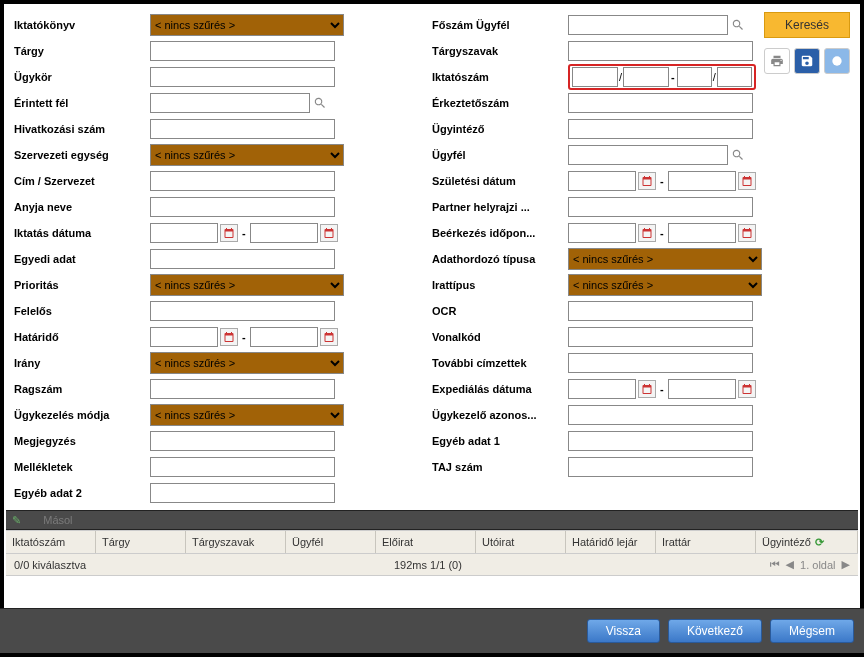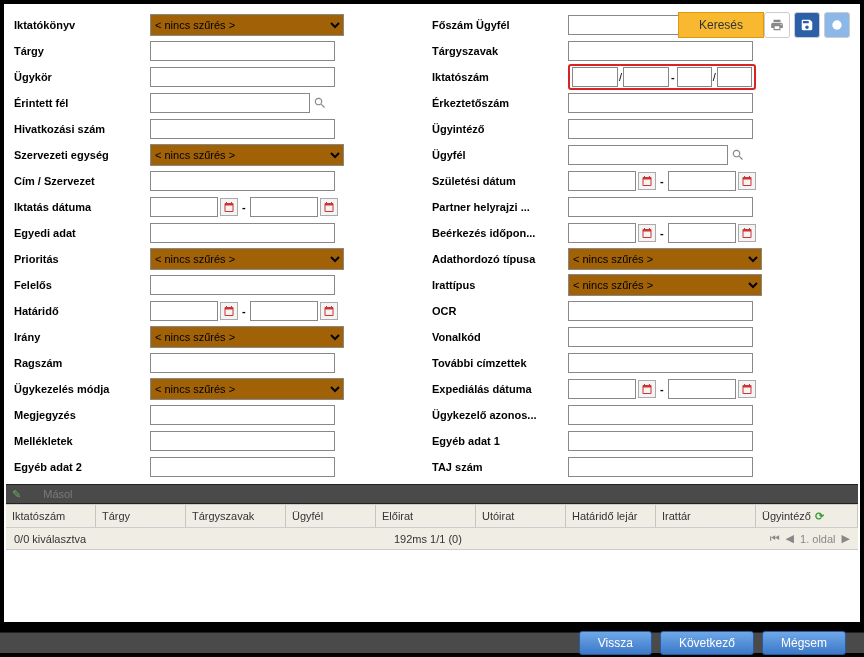--- a/index.html
+++ b/index.html
@@ -14,39 +14,39 @@
 .field { flex: 1; display: flex; align-items: center; gap: 2px; }
 input.tx { border: 1px solid #888; height: 20px; padding: 0 3px; font-size: 11px; width: 160px; }
 input.tx.w180 { width: 185px; }
 input.tx.sm { width: 68px; }
 input.tx.xs { width: 46px; }
 select.sel { border: 1px solid #888; height: 22px; font-size: 11px; width: 194px; background: #a16207; }
 .lookup-icon { width: 16px; height: 16px; display: inline-flex; align-items: center; justify-content: center; cursor: pointer; }
 .cal-icon { width: 18px; height: 18px; display: inline-flex; align-items: center; justify-content: center; border: 1px solid #aaa; background: #f4f4f4; cursor: pointer; }
 .dash { margin: 0 2px; font-weight: bold; }
 .slash { margin: 0 1px; }
-.topright { position: absolute; top: 8px; right: 10px; display: flex; flex-direction: row; align-items: flex-end; gap: 0; }
+.topright { position: absolute; top: 8px; right: 10px; display: flex; flex-direction: column; align-items: flex-end; gap: 10px; }
 .search-btn { background: #f8b830; border: 1px solid #d99a10; color: #333; padding: 5px 20px; cursor: pointer; font-size: 12px; }
 .icon-row { display: flex; gap: 4px; }
 .ibtn { width: 26px; height: 26px; border: 1px solid #ccc; border-radius: 3px; display: flex; align-items: center; justify-content: center; cursor: pointer; }
 .ibtn.save { background: #2b5fa8; }
 .ibtn.save svg { fill: #fff; }
 .ibtn.sun { background: #8bb8e8; }
 .ibtn.printer { background: #fff; }
 .highlight-box { border: 2px solid #d62424; border-radius: 3px; padding: 1px 2px; display: inline-flex; align-items: center; }
 .grid-wrap { margin: 0 2px; }
 .grid-toolbar { background: #4a4a4a; border-top: 1px solid #222; border-bottom: 1px solid #222; height: 20px; display: flex; align-items: center; padding: 0 6px; color: #9a9a9a; font-size: 11px; }
 .grid-toolbar .disabled-action { opacity: 0.6; margin-left: 22px; }
 .grid-header { background: #f0ede5; height: 24px; display: flex; border-bottom: 1px solid #ccc; border-top: 1px solid #ccc; }
 .gh { border-right: 1px solid #c8c5bd; padding: 4px 6px; font-size: 11px; color: #333; display: flex; align-items: center; gap: 4px; }
 .grid-body { height: 60px; display: flex; align-items: center; justify-content: center; color: #888; font-size: 11px; border-bottom: 1px solid #ccc; }
 .grid-footer { height: 22px; background: #f0ede5; display: flex; align-items: center; padding: 0 8px; font-size: 11px; color: #333; border-bottom: 1px solid #ccc; }
 .grid-footer .center { flex: 1; text-align: center; }
 .grid-footer .pager { display: flex; align-items: center; gap: 6px; color: #888; }
-.bottom-bar { position: absolute; bottom: 4px; left: 0; right: 0; height: 21px; background: #4a4a4a; border-top: 1px solid #222; display: flex; align-items: center; justify-content: flex-end; padding-right: 18px; gap: 8px; }
+.bottom-bar { position: absolute; bottom: 4px; left: 0; right: 0; height: 45px; background: #4a4a4a; border-top: 1px solid #222; display: flex; align-items: center; justify-content: flex-end; padding-right: 10px; gap: 8px; }
 .bbtn { background: linear-gradient(#6fa8e8, #3b78c8); border: 1px solid #2a5a9a; color: #fff; padding: 4px 18px; border-radius: 3px; cursor: pointer; font-size: 12px; }
 .refresh-icn { color: #3a9a3a; font-weight: bold; }
 </style>
 </head>
 <body>
 
 <div class="main-panel">
 
   <div class="topright">
     <button class="search-btn">Keresés</button>
@@ -113,20 +113,26 @@
             <select class="sel"><option>&lt; nincs szűrés &gt;</option></select>
           </div>
         </div>
       <div class="form-row">
           <div class="label">Cím / Szervezet</div>
           <div class="field">
             <input class="tx w180" style="">
           </div>
         </div>
       <div class="form-row">
+          <div class="label">Anyja neve</div>
+          <div class="field">
+            <input class="tx w180" style="">
+          </div>
+        </div>
+      <div class="form-row">
           <div class="label">Iktatás dátuma</div>
           <div class="field">
             <input class="tx sm" style="">
             <span class="cal-icon">
               <svg width="12" height="12" viewBox="0 0 24 24">
                 <path fill="#c33" d="M19 4h-1V2h-2v2H8V2H6v2H5a2 2 0 0 0-2 2v14a2 2 0 0 0 2 2h14a2 2 0 0 0 2-2V6a2 2 0 0 0-2-2zm0 16H5V9h14v11z"></path>
               </svg>
             </span>
             <span class="dash">-</span>
             <input class="tx sm" style="">

